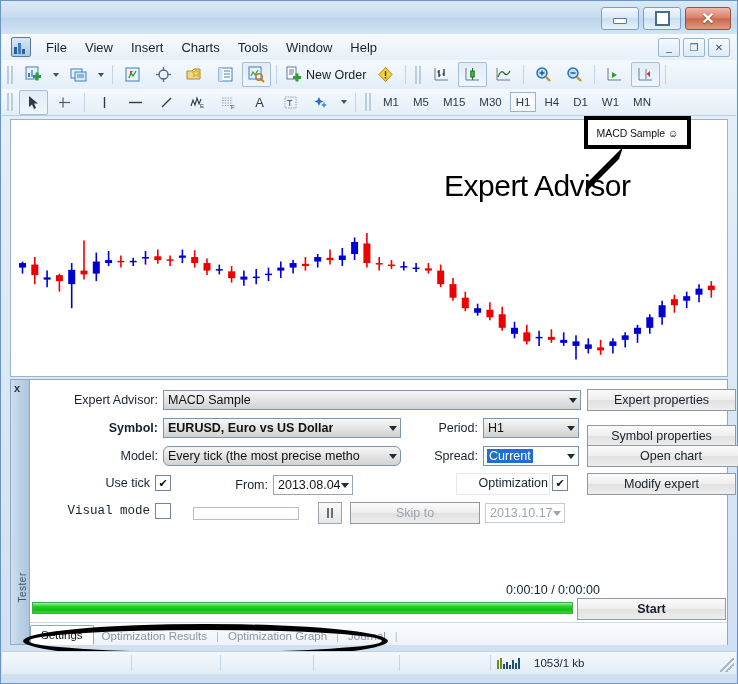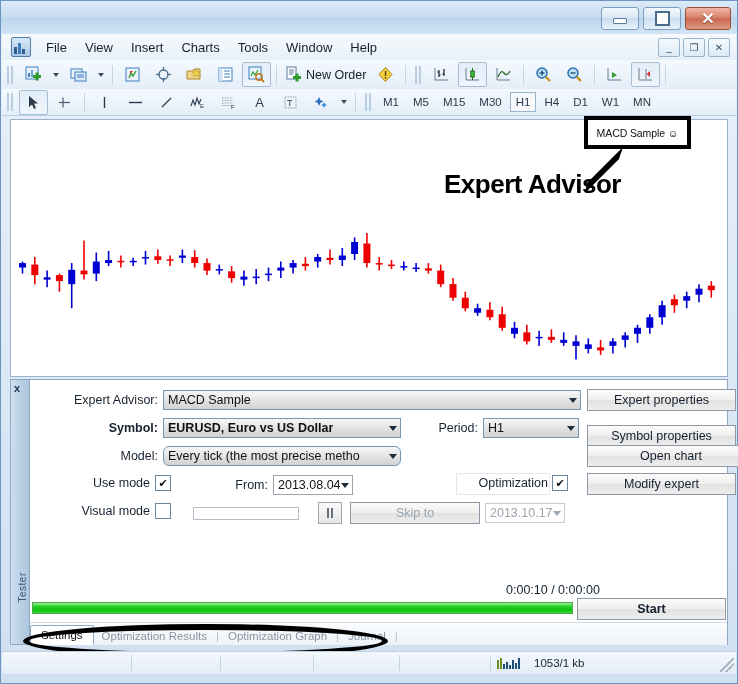--- a/index.html
+++ b/index.html
@@ -91,21 +91,21 @@
 
   
   .callout-box{
     position:absolute;left:583px;top:115px;width:107px;height:33px;
     border:4px solid #000;background:#fff;box-sizing:border-box;
     display:flex;align-items:center;justify-content:center;
   }
   .callout-box span{font-size:10.5px;color:#111;letter-spacing:-.1px;}
   .callout-line{position:absolute;left:510px;top:120px;width:180px;height:80px;pointer-events:none;}
   .bigtext{
-    position:absolute;left:443px;top:168px;font-size:26px;font-weight:bold;color:#000;
+    position:absolute;left:443px;top:168px;font-size:30px;font-weight:normal;color:#000;
     letter-spacing:-0.5px;
   }
 
   
   .tester{
     position:absolute;left:9px;top:378px;width:718px;height:266px;
     background:#fff;border:1px solid #8fa9c0;box-sizing:border-box;
   }
   .side-rail{
     position:absolute;left:0;top:0;width:18px;height:264px;
@@ -643,24 +643,33 @@
 
       <div class="frow" style="left:0;top:66px;">
         <div class="flabel" style="width:128px;">Model:</div>
         <div class="combo" style="width:238px;margin-left:5px;border-radius:6px;">
           <span class="cv">Every tick (the most precise metho</span>
           <span class="arr">
               <i></i>
             </span>
         </div>
       </div>
+      <div class="frow" style="left:394px;top:66px;">
+        <div class="flabel" style="width:54px;">Spread:</div>
+        <div class="combo white" style="width:96px;margin-left:5px;">
+          <span class="cv hl">Current</span>
+          <span class="arr">
+              <i></i>
+            </span>
+        </div>
+      </div>
       <div class="btn" style="position:absolute;left:557px;top:65px;width:168px;">Open chart</div>
 
       <div class="frow" style="left:50px;top:95px;">
-        <div class="flabel" style="width:70px;">Use mode</div>
+        <div class="flabel" style="width:70px;">Use tick</div>
         <div class="chk" style="margin-left:5px;">
           <span class="tick">✔</span>
         </div>
       </div>
       <div class="frow" style="left:200px;top:95px;">
         <div class="flabel" style="width:38px;">From:</div>
         <div class="combo white" style="width:80px;margin-left:5px;border-color:#9aa5af;">
           <span class="cv">2013.08.04</span>
           <span class="arr">
               <i></i>
@@ -670,21 +679,21 @@
       <div style="position:absolute;left:426px;top:93px;width:92px;height:20px;border:1px solid #e2e8ee;"></div>
       <div class="frow" style="left:440px;top:95px;">
         <div class="flabel" style="width:78px;">Optimization</div>
         <div class="chk" style="margin-left:4px;">
           <span class="tick">✔</span>
         </div>
       </div>
       <div class="btn" style="position:absolute;left:557px;top:93px;width:149px;">Modify expert</div>
 
       <div class="frow" style="left:22px;top:123px;">
-        <div class="flabel" style="width:98px;">Visual mode</div>
+        <div class="flabel" style="width:98px;font-family:Liberation Mono, monospace;">Visual mode</div>
         <div class="chk" style="margin-left:5px;">
           <span class="tick"></span>
         </div>
       </div>
       <div class="slider" style="position:absolute;left:163px;top:127px;"></div>
       <div class="pausebtn" style="position:absolute;left:288px;top:122px;">
         <b></b>
           <b></b>
       </div>
       <div class="btn dim" style="position:absolute;left:320px;top:122px;width:130px;">Skip to</div>

